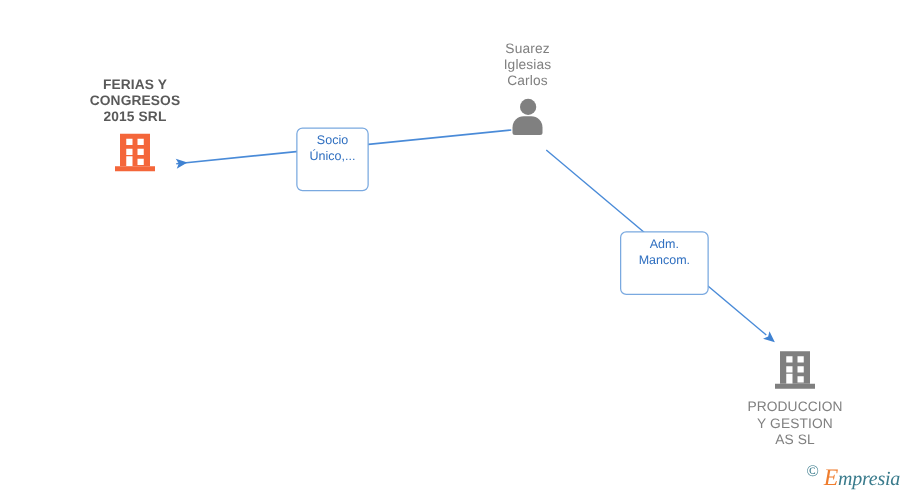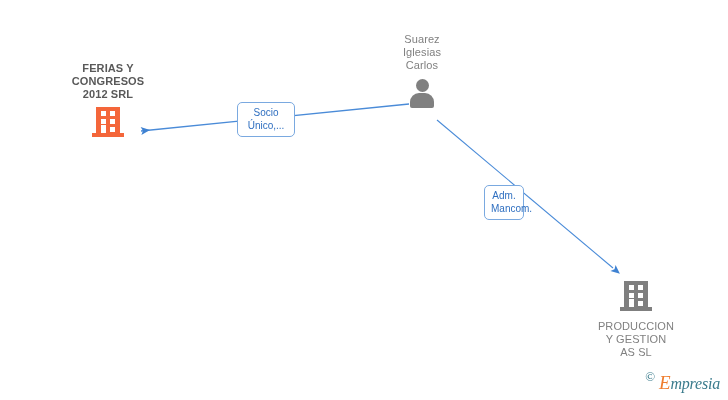--- a/index.html
+++ b/index.html
@@ -121,21 +121,21 @@
   .edge-label {
     position: absolute;
     box-sizing: border-box;
     background: #ffffff;
     border: 1px solid #7aa9e0;
     border-radius: 5px;
     color: #2f6fc0;
     font-size: 10px;
     line-height: 13px;
     text-align: center;
-    padding: 3px 6px 4px 6px;
+    padding: 3px 6px 20px 6px;
     white-space: pre-line;
   }
 
   
   #watermark {
     position: absolute;
     right: 8px;
     bottom: 6px;
     display: flex;
     align-items: center;
@@ -176,21 +176,21 @@
     </defs>
 
     <line x1="409" y1="104" x2="141" y2="131" stroke="#4a8bd8" stroke-width="1.4" marker-end="url(#arrow-left)"></line>
 
     <line x1="437" y1="120" x2="613" y2="268" stroke="#4a8bd8" stroke-width="1.1" marker-end="url(#arrow-right)"></line>
   </svg>
 
   <div class="node" style="left:43px; top:62px; width:130px;">
     <div class="node-label label-company-main">FERIAS Y
 CONGRESOS
-2012 SRL</div>
+2015 SRL</div>
     <div class="building building-orange" style="margin-top:6px;">
       <div class="bld-body"></div>
       <div class="bld-win" style="left:9px;  top:4px;"></div>
       <div class="bld-win" style="left:18px; top:4px;"></div>
       <div class="bld-win" style="left:9px;  top:12px;"></div>
       <div class="bld-win" style="left:18px; top:12px;"></div>
       <div class="bld-win" style="left:18px; top:20px;"></div>
       <div class="bld-door" style="left:9px;"></div>
       <div class="bld-base"></div>
     </div>
@@ -218,21 +218,21 @@
 Carlos</div>
     <div class="person" style="margin-top:7px;">
       <div class="person-head"></div>
       <div class="person-body"></div>
     </div>
   </div>
 
   <div class="edge-label" style="left:237px; top:102px; width:58px;">Socio
 Único,...</div>
 
-  <div class="edge-label" style="left:484px; top:185px; width:40px;">Adm.
+  <div class="edge-label" style="left:496px; top:185px; width:71px;">Adm.
 Mancom.</div>
 
   <div id="watermark">
     <span class="wm-copy">©</span>
     <span class="wm-word"><span class="wm-e">E</span><span>mpresia</span></span>
   </div>
 
 </div>
 
 </body></html>

